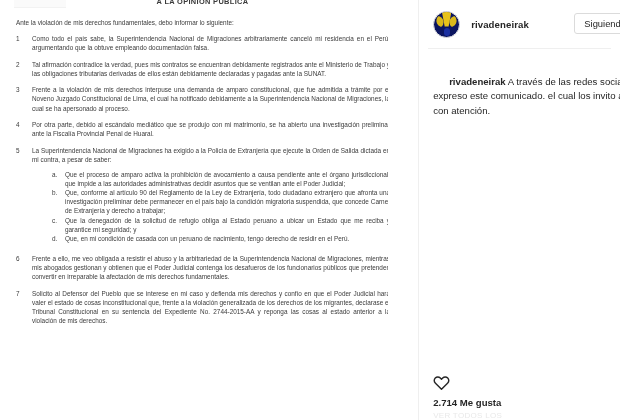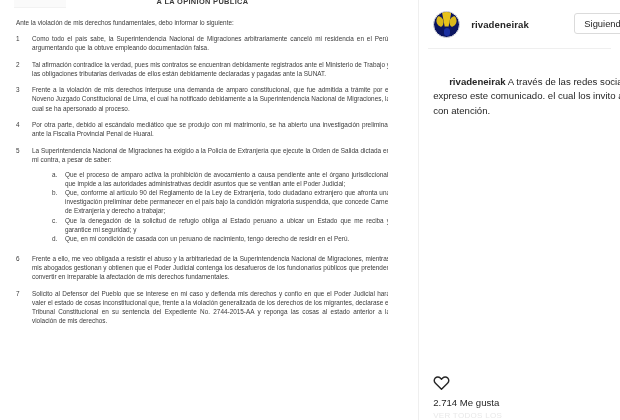--- a/index.html
+++ b/index.html
@@ -235,21 +235,21 @@
   .heart {
     width: 17px;
     height: 17px;
     display: block;
   }
   .ig-likes {
     position: absolute;
     left: 14px;
     bottom: 12px;
     font-size: 9.6px;
-    font-weight: normal;
+    font-weight: bold;
     color: #262626;
     white-space: nowrap;
     text-align: center;
   }
   .ig-meta-faint {
     position: absolute;
     left: 14px;
     bottom: 0px;
     font-size: 8px;
     color: #e9e9e9;

